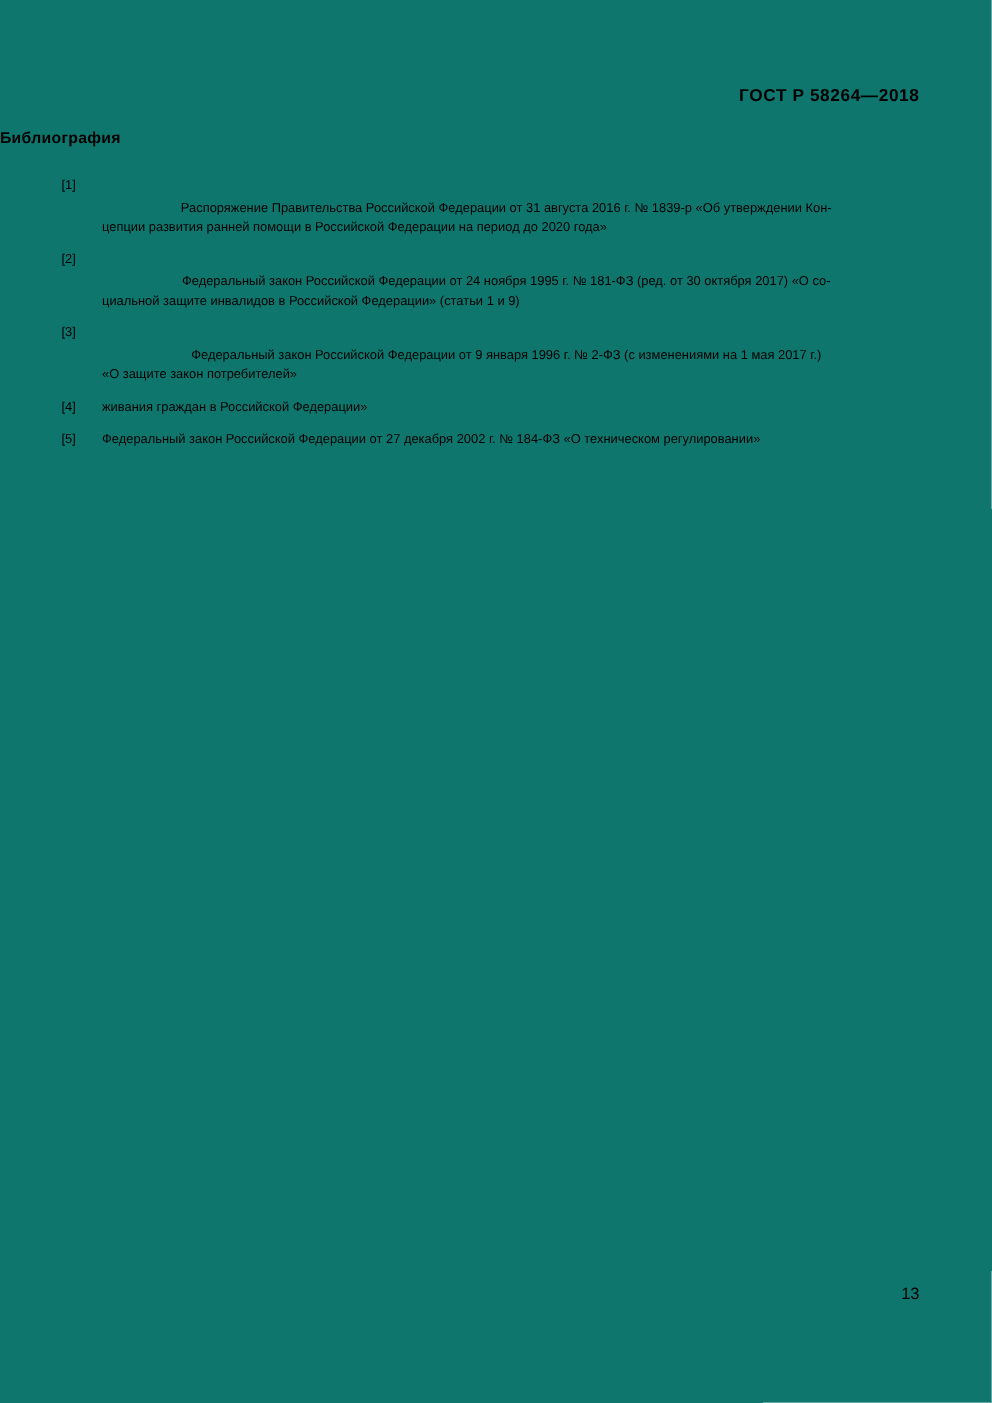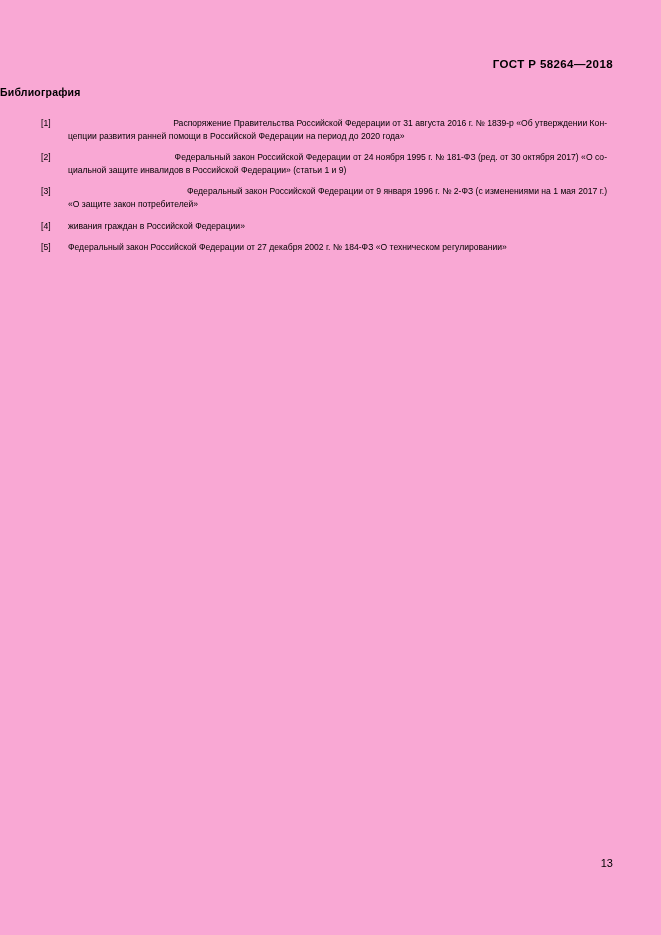--- a/index.html
+++ b/index.html
@@ -13,21 +13,21 @@
     position: relative;
     font-family: "Liberation Sans", sans-serif;
     color: #000000;
     overflow: hidden;
   }
   .page {
     position: absolute;
     inset: 0;
     width: 661px;
     height: 935px;
-    background: #f9a8d4;
+    background: #0f766e;
   }
   .header {
     position: absolute;
     top: 58px;
     right: 48px;
     font-size: 11.5px;
     font-weight: bold;
     letter-spacing: 0.4px;
     white-space: nowrap;
   }
@@ -66,21 +66,22 @@
     text-align: justify;
     text-justify: inter-word;
     hyphens: none;
   }
   .entry .text .line {
     display: block;
     white-space: nowrap;
   }
   .entry .text .line.just {
     display: flex;
-    justify-content: flex-end;
+    justify-content: center;
+    margin-top: 15px;
   }
   .entry .text .line.just > span {
     white-space: pre;
   }
   .page-number {
     position: absolute;
     bottom: 66px;
     right: 48px;
     font-size: 11px;
     font-weight: normal;

